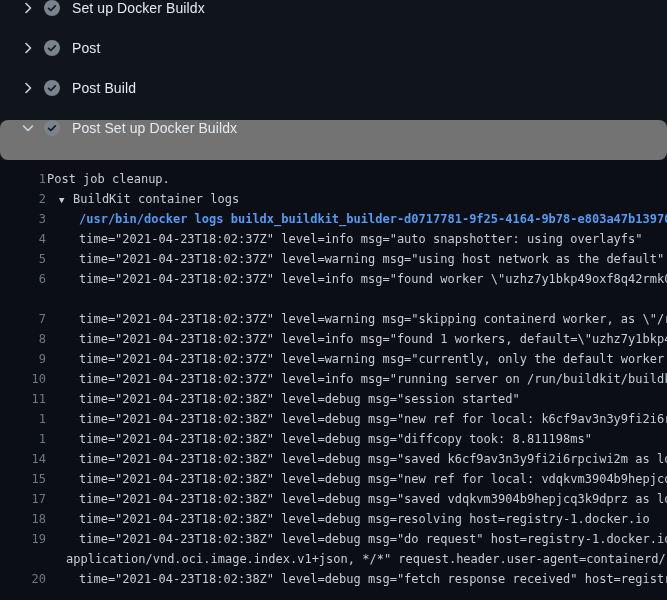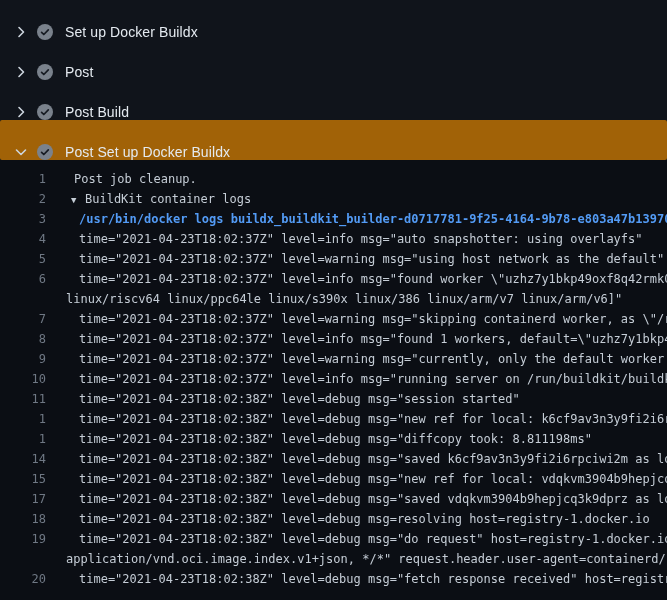--- a/index.html
+++ b/index.html
@@ -4,25 +4,25 @@
 <style>
   html,body{margin:0;padding:0}
   body{
     width:667px;height:600px;overflow:hidden;
     background:#10141b;
     font-family:"Liberation Sans", sans-serif;
   }
   
   .steps{width:667px}
   .step-row{
-    height:40px;display:flex;align-items:flex-end;
-    padding-left:13px;box-sizing:border-box;cursor:pointer;
+    height:40px;display:flex;align-items:flex-start;
+    padding-left:20px;box-sizing:border-box;cursor:pointer;
   }
   .step-row.expanded{
-    background:#a16207;border-radius:2px;
+    background:#737373;border-radius:8px;
   }
   .chev{width:16px;height:16px;flex:none;margin-right:8px}
   .chev svg{display:block}
   .chev .chev-down{display:none}
   .step-row.expanded .chev .chev-down{display:block}
   .check{width:16px;height:16px;flex:none}
   .check svg{display:block}
   .step-label{
     margin-left:12px;color:#e4eaf0;font-size:14px;letter-spacing:.1px;
   }
@@ -34,22 +34,22 @@
   .log-line{
     display:flex;height:20px;line-height:20px;overflow:hidden;
     font-family:"DejaVu Sans Mono","Liberation Mono",monospace;
     font-size:12px;color:#c5cdd6;white-space:pre;
   }
   .line-num{
     width:46px;flex:none;text-align:right;color:#6f7884;
     white-space:pre;cursor:pointer;
   }
   .line-content{flex:none;white-space:pre}
-  .indent-base  .line-content{margin-left:28px}
-  .indent-group .line-content{margin-left:25px}
+  .indent-base  .line-content{margin-left:1px}
+  .indent-group .line-content{margin-left:13px}
   .indent-child .line-content{margin-left:33px}
   .indent-cont  .line-content{margin-left:20px}
   .caret{
     display:inline-block;width:14px;font-size:9px;color:#c5cdd6;
     vertical-align:middle;cursor:pointer;
   }
   .cmd{color:#539bf5;font-weight:bold}
 </style>
 </head>
 <body>
@@ -145,21 +145,20 @@
     <span class="line-content">time="2021-04-23T18:02:37Z" level=warning msg="using host network as the default"</span>
   </div>
 
   <div class="log-line indent-child">
     <span class="line-num">6</span>
     <span class="line-content">time="2021-04-23T18:02:37Z" level=info msg="found worker \"uzhz7y1bkp49oxf8q42rmk0xj</span>
   </div>
 
   <div class="log-line indent-cont">
     <span class="line-num"></span>
-    <span class="line-content">linux/riscv64 linux/ppc64le linux/s390x linux/386 linux/arm/v7 linux/arm/v6]"</span>
   </div>
 
   <div class="log-line indent-child">
     <span class="line-num">7</span>
     <span class="line-content">time="2021-04-23T18:02:37Z" level=warning msg="skipping containerd worker, as \"/run</span>
   </div>
 
   <div class="log-line indent-child">
     <span class="line-num">8</span>
     <span class="line-content">time="2021-04-23T18:02:37Z" level=info msg="found 1 workers, default=\"uzhz7y1bkp49o</span>

